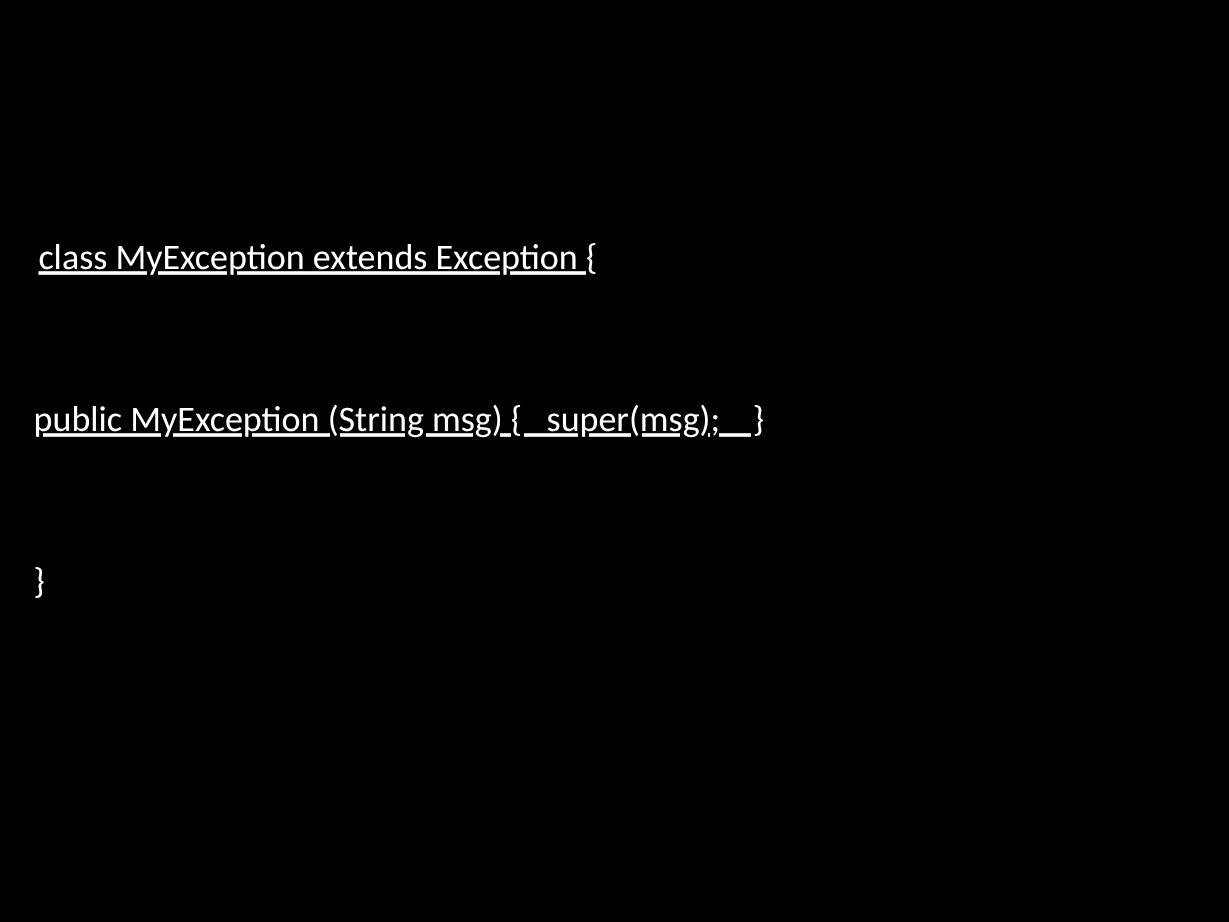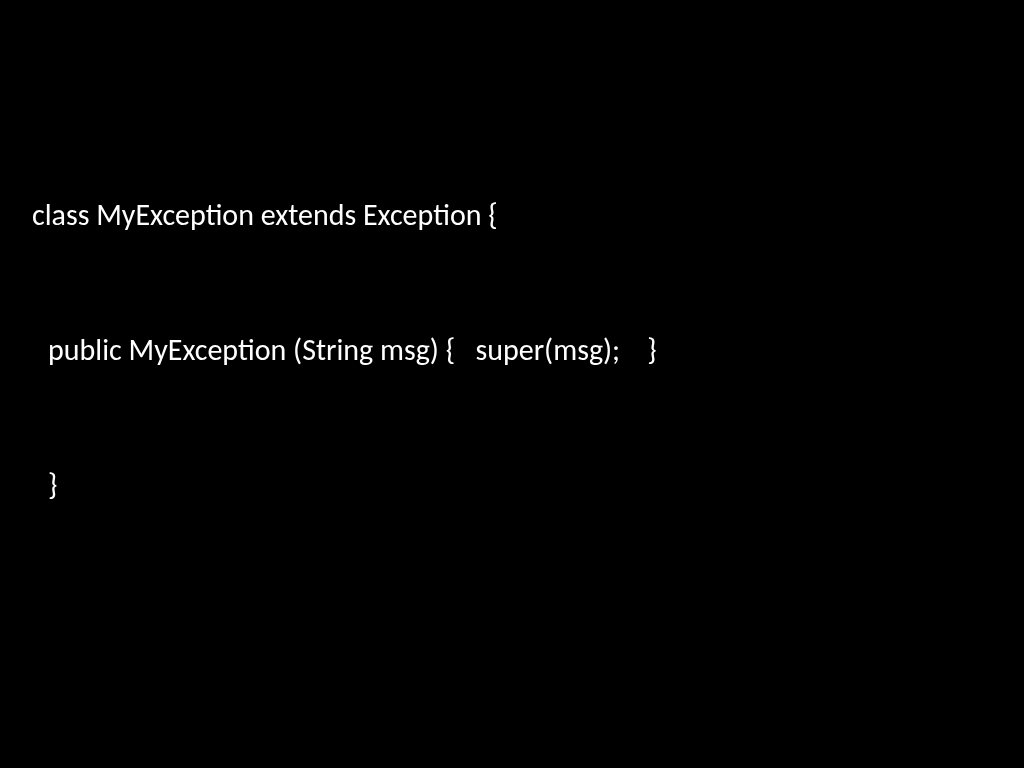--- a/index.html
+++ b/index.html
@@ -16,26 +16,27 @@
       font-size: 30px;
       padding: 12px 0 0 0;
       line-height: 1.5;
       overflow: hidden;
     }
     .code-block {
       white-space: pre;
     }
     .line {
       display: block;
+      text-decoration: underline;
     }
     .indent-1 {
       padding-left: 32px;
     }
     .indent-2 {
-      padding-left: 48px;
+      padding-left: 28px;
     }
     .block2 {
       margin-top: 22px;
     }
   </style>
 </head>
 <body>
 
 <div class="code-block">
   <div>

